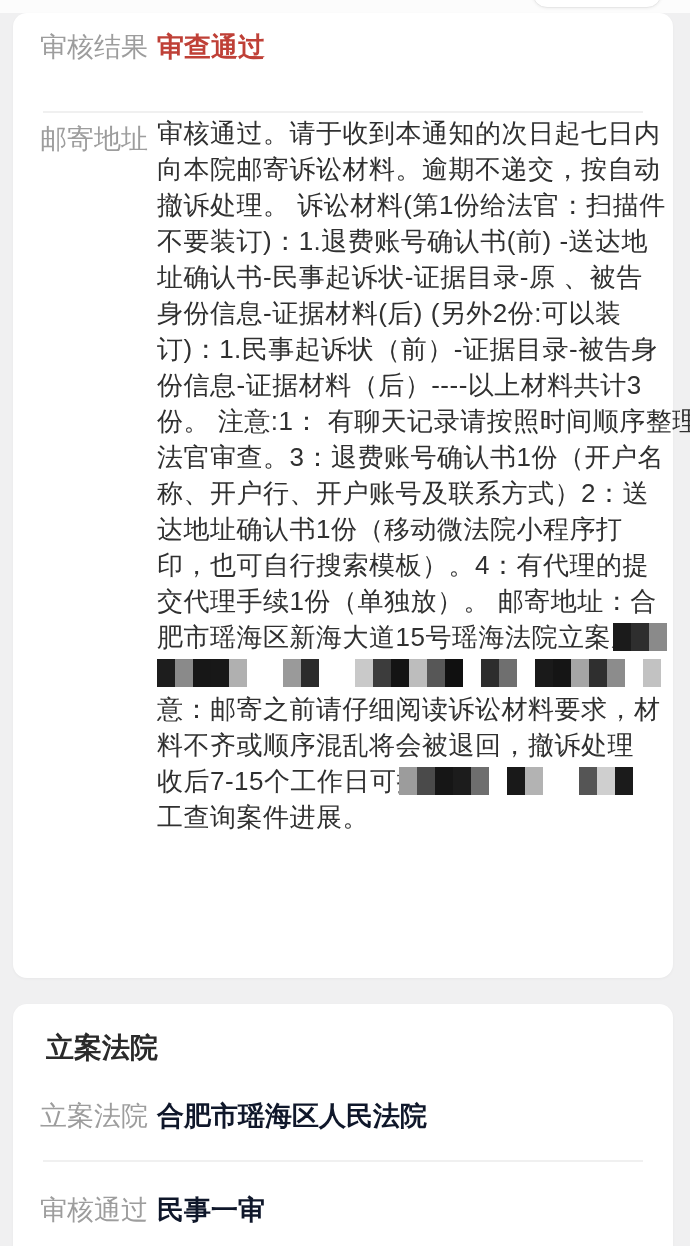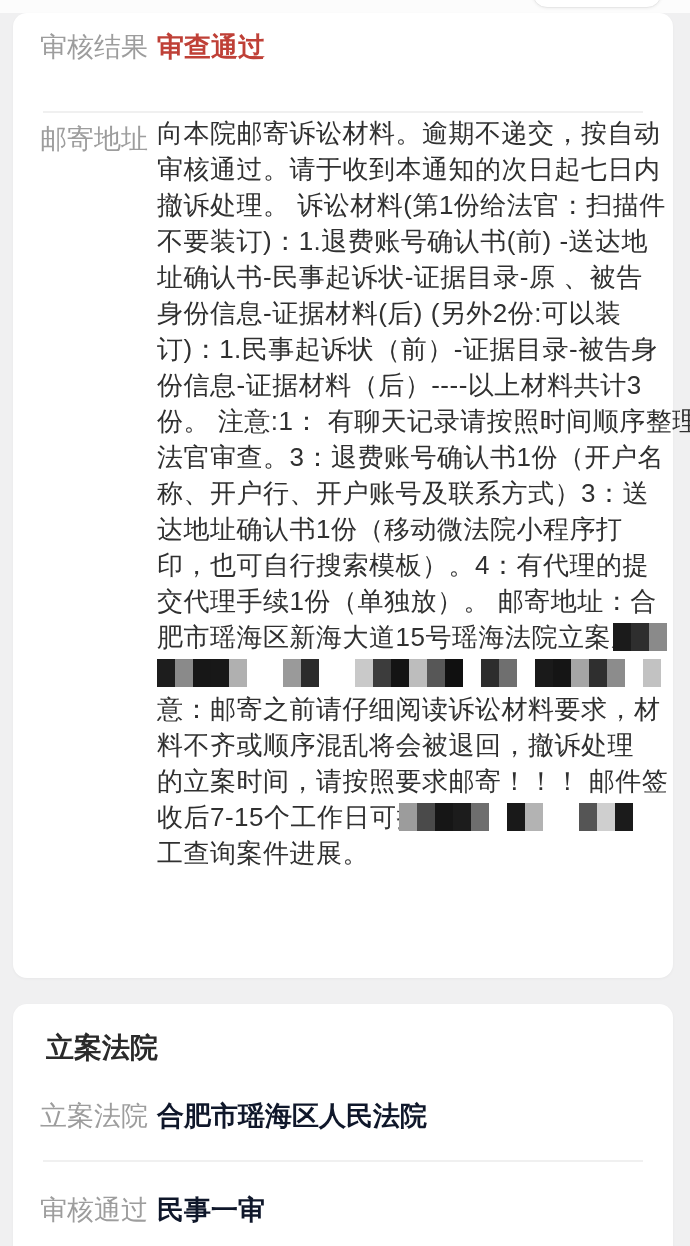--- a/index.html
+++ b/index.html
@@ -95,39 +95,38 @@
     <div class="result-row">
       <div class="field-label" style="font-weight:normal">审核结果</div>
       <div class="field-value value-red">审查通过</div>
     </div>
 
     <div class="divider d1"></div>
 
     <div>
       <div class="field-label opinion-label">邮寄地址</div>
       <div class="opinion-lines">
+          <div class="op-line"><span class="op-text">审核通过。请于收到本通知的次日起七日内</span></div>
           <div class="op-line"><span class="op-text">向本院邮寄诉讼材料。逾期不递交，按自动</span></div>
-          <div class="op-line"><span class="op-text">审核通过。请于收到本通知的次日起七日内</span></div>
           <div class="op-line"><span class="op-text">撤诉处理。 诉讼材料(第1份给法官：扫描件</span></div>
           <div class="op-line"><span class="op-text">不要装订)：1.退费账号确认书(前) -送达地</span></div>
           <div class="op-line"><span class="op-text">址确认书-民事起诉状-证据目录-原 、被告</span></div>
           <div class="op-line"><span class="op-text">身份信息-证据材料(后) (另外2份:可以装</span></div>
           <div class="op-line"><span class="op-text">订)：1.民事起诉状（前）-证据目录-被告身</span></div>
           <div class="op-line"><span class="op-text">份信息-证据材料（后）----以上材料共计3</span></div>
           <div class="op-line"><span class="op-text">份。 注意:1： 有聊天记录请按照时间顺序整理</span></div>
           <div class="op-line"><span class="op-text">法官审查。3：退费账号确认书1份（开户名</span></div>
-          <div class="op-line"><span class="op-text">称、开户行、开户账号及联系方式）3：送</span></div>
+          <div class="op-line"><span class="op-text">称、开户行、开户账号及联系方式）2：送</span></div>
           <div class="op-line"><span class="op-text">达地址确认书1份（移动微法院小程序打</span></div>
           <div class="op-line"><span class="op-text">印，也可自行搜索模板）。4：有代理的提</span></div>
           <div class="op-line"><span class="op-text">交代理手续1份（单独放）。 邮寄地址：合</span></div>
           <div class="op-line"><span class="op-text">肥市瑶海区新海大道15号瑶海法院立案庭</span><span class="mosaic overlap"><span class="mblock" style="background: rgb(27, 27, 27);"></span><span class="mblock" style="background: rgb(46, 46, 46);"></span><span class="mblock" style="background: rgb(138, 138, 138);"></span></span></div>
           <div class="op-line"><span class="mosaic"><span class="mblock" style="background: rgb(29, 29, 29);"></span><span class="mblock" style="background: rgb(138, 138, 138);"></span><span class="mblock" style="background: rgb(23, 23, 23);"></span><span class="mblock" style="background: rgb(24, 24, 24);"></span><span class="mblock" style="background: rgb(176, 176, 176);"></span><span class="mblock"></span><span class="mblock"></span><span class="mblock" style="background: rgb(154, 154, 154);"></span><span class="mblock" style="background: rgb(43, 43, 43);"></span><span class="mblock"></span><span class="mblock"></span><span class="mblock" style="background: rgb(201, 201, 201);"></span><span class="mblock" style="background: rgb(60, 60, 60);"></span><span class="mblock" style="background: rgb(20, 20, 20);"></span><span class="mblock" style="background: rgb(189, 189, 189);"></span><span class="mblock" style="background: rgb(87, 87, 87);"></span><span class="mblock" style="background: rgb(16, 16, 16);"></span><span class="mblock"></span><span class="mblock" style="background: rgb(45, 45, 45);"></span><span class="mblock" style="background: rgb(111, 111, 111);"></span><span class="mblock"></span><span class="mblock" style="background: rgb(26, 26, 26);"></span><span class="mblock" style="background: rgb(21, 21, 21);"></span><span class="mblock" style="background: rgb(165, 165, 165);"></span><span class="mblock" style="background: rgb(47, 47, 47);"></span><span class="mblock" style="background: rgb(140, 140, 140);"></span><span class="mblock"></span><span class="mblock" style="background: rgb(194, 194, 194);"></span></span></div>
           <div class="op-line"><span class="op-text">意：邮寄之前请仔细阅读诉讼材料要求，材</span></div>
           <div class="op-line"><span class="op-text">料不齐或顺序混乱将会被退回，撤诉处理</span></div>
-          <div class="op-line"><span class="op-text">的立案时间，请按照要求邮寄！！！ 邮件签</span></div>
           <div class="op-line"><span class="op-text">收后7-15个工作日可拨</span><span class="mosaic overlap"><span class="mblock" style="background: rgb(156, 156, 156);"></span><span class="mblock" style="background: rgb(74, 74, 74);"></span><span class="mblock" style="background: rgb(22, 22, 22);"></span><span class="mblock" style="background: rgb(28, 28, 28);"></span><span class="mblock" style="background: rgb(110, 110, 110);"></span><span class="mblock"></span><span class="mblock" style="background: rgb(25, 25, 25);"></span><span class="mblock" style="background: rgb(179, 179, 179);"></span><span class="mblock"></span><span class="mblock"></span><span class="mblock" style="background: rgb(85, 85, 85);"></span><span class="mblock" style="background: rgb(207, 207, 207);"></span><span class="mblock" style="background: rgb(27, 27, 27);"></span></span></div>
           <div class="op-line"><span class="op-text">工查询案件进展。</span></div>
         </div>
     </div>
   </div>
 
   <div class="card court">
     <div class="section-title">立案法院</div>
 
     <div class="court-row1">

